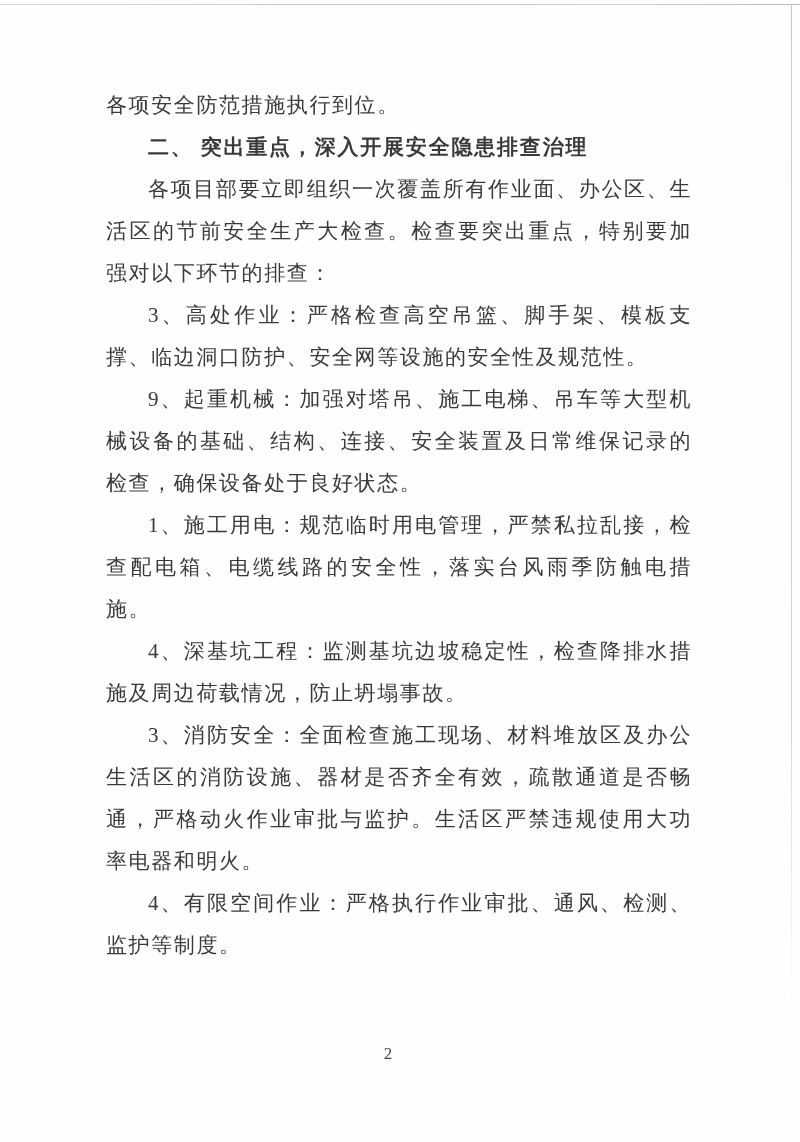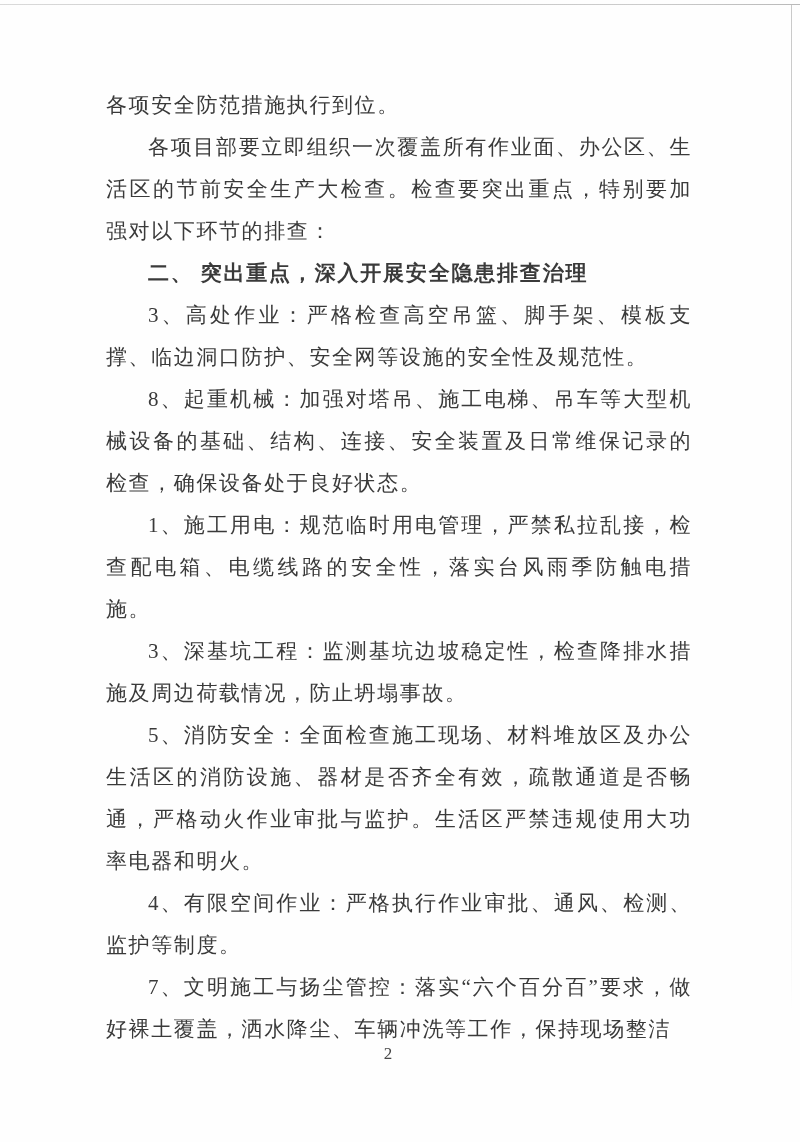--- a/index.html
+++ b/index.html
@@ -69,26 +69,25 @@
 </head>
 <body>
 
 <div class="page">
 
   <div class="scan-edge-top"></div>
   <div class="scan-edge-right"></div>
 
   <div class="content">
     <p>各项安全防范措施执行到位。</p>
+    <p class="indent heading">二、 突出重点，深入开展安全隐患排查治理</p>
     <p class="indent">各项目部要立即组织一次覆盖所有作业面、办公区、生活区的节前安全生产大检查。检查要突出重点，特别要加强对以下环节的排查：</p>
-    <p class="indent heading">二、 突出重点，深入开展安全隐患排查治理</p>
     <p class="indent">3、高处作业：严格检查高空吊篮、脚手架、模板支撑、临边洞口防护、安全网等设施的安全性及规范性。</p>
-    <p class="indent">8、起重机械：加强对塔吊、施工电梯、吊车等大型机械设备的基础、结构、连接、安全装置及日常维保记录的检查，确保设备处于良好状态。</p>
+    <p class="indent">9、起重机械：加强对塔吊、施工电梯、吊车等大型机械设备的基础、结构、连接、安全装置及日常维保记录的检查，确保设备处于良好状态。</p>
     <p class="indent">1、施工用电：规范临时用电管理，严禁私拉乱接，检查配电箱、电缆线路的安全性，落实台风雨季防触电措施。</p>
-    <p class="indent">3、深基坑工程：监测基坑边坡稳定性，检查降排水措施及周边荷载情况，防止坍塌事故。</p>
-    <p class="indent">5、消防安全：全面检查施工现场、材料堆放区及办公生活区的消防设施、器材是否齐全有效，疏散通道是否畅通，严格动火作业审批与监护。生活区严禁违规使用大功率电器和明火。</p>
+    <p class="indent">4、深基坑工程：监测基坑边坡稳定性，检查降排水措施及周边荷载情况，防止坍塌事故。</p>
+    <p class="indent">3、消防安全：全面检查施工现场、材料堆放区及办公生活区的消防设施、器材是否齐全有效，疏散通道是否畅通，严格动火作业审批与监护。生活区严禁违规使用大功率电器和明火。</p>
     <p class="indent">4、有限空间作业：严格执行作业审批、通风、检测、监护等制度。</p>
-    <p class="indent">7、文明施工与扬尘管控：落实“六个百分百”要求，做好裸土覆盖，洒水降尘、车辆冲洗等工作，保持现场整洁</p>
   </div>
 
   <div class="page-footer">2</div>
 
 </div>
 
 </body></html>

